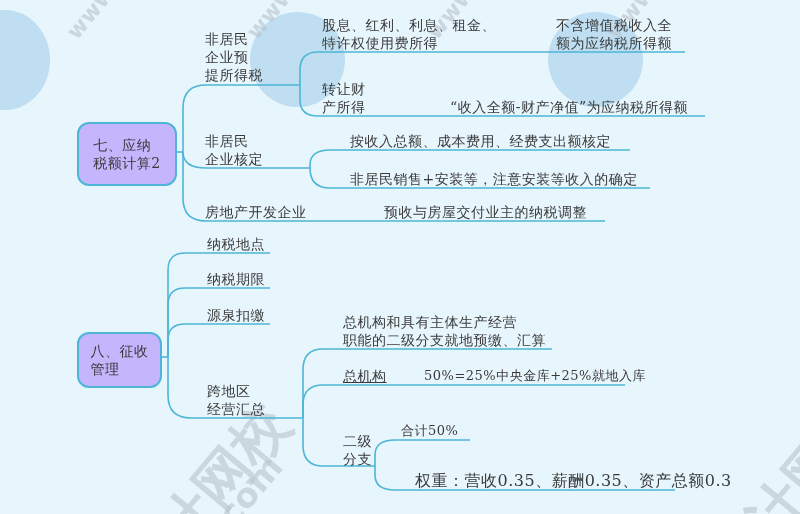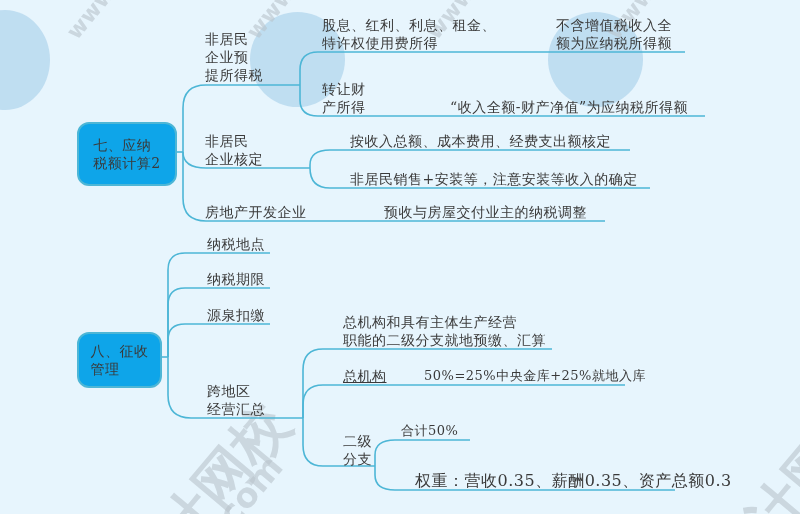--- a/index.html
+++ b/index.html
@@ -13,21 +13,21 @@
   .canvas { position: absolute; left: 0; top: 0; width: 800px; height: 514px; }
   svg.lines { position: absolute; left: 0; top: 0; }
   .wm { position: absolute; border-radius: 50%; background: #9fcbe8; opacity: 0.55; }
   .wm-text { position: absolute; color: #b9c4cc; font-family: "DejaVu Sans", sans-serif; font-weight: bold; opacity: 0.6; transform: rotate(-50deg); white-space: nowrap; }
   .node {
     position: absolute; font-size: 14px; line-height: 18px; white-space: pre-line;
     letter-spacing: 0.5px;
   }
   .root {
     position: absolute; border: 2px solid #4db6d6; border-radius: 12px;
-    background: #0ea5e9; font-size: 14px; line-height: 18px; white-space: pre-line;
+    background: #c4b5fd; font-size: 14px; line-height: 18px; white-space: pre-line;
     display: flex; align-items: center; justify-content: center; text-align: left;
     letter-spacing: 0.5px;
   }
 </style>
 </head>
 <body>
 
 <div class="canvas">
 
   <div class="wm" style="left:-40px;top:10px;width:90px;height:100px;"></div>

